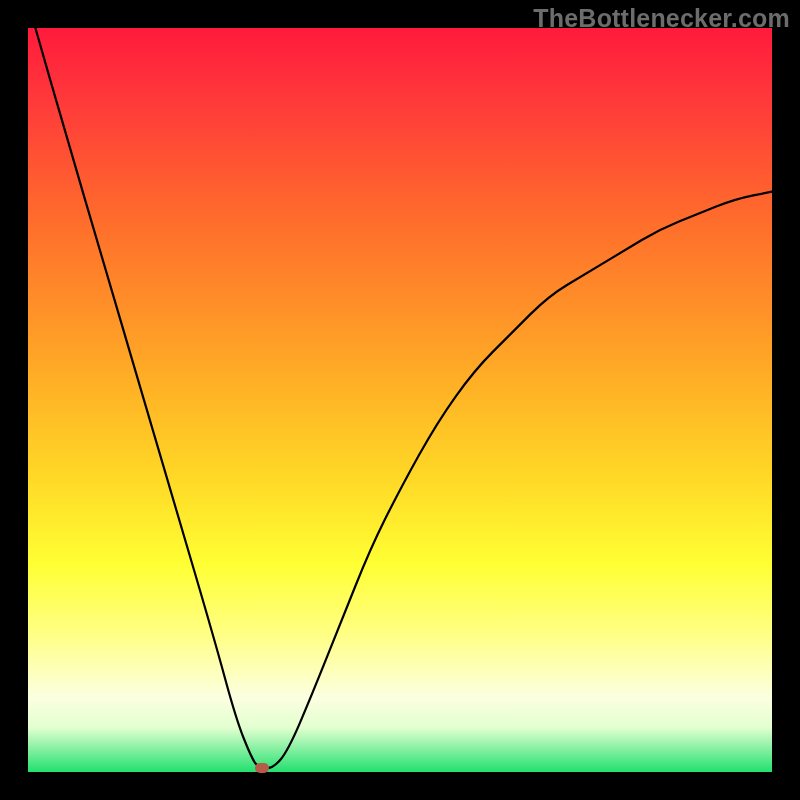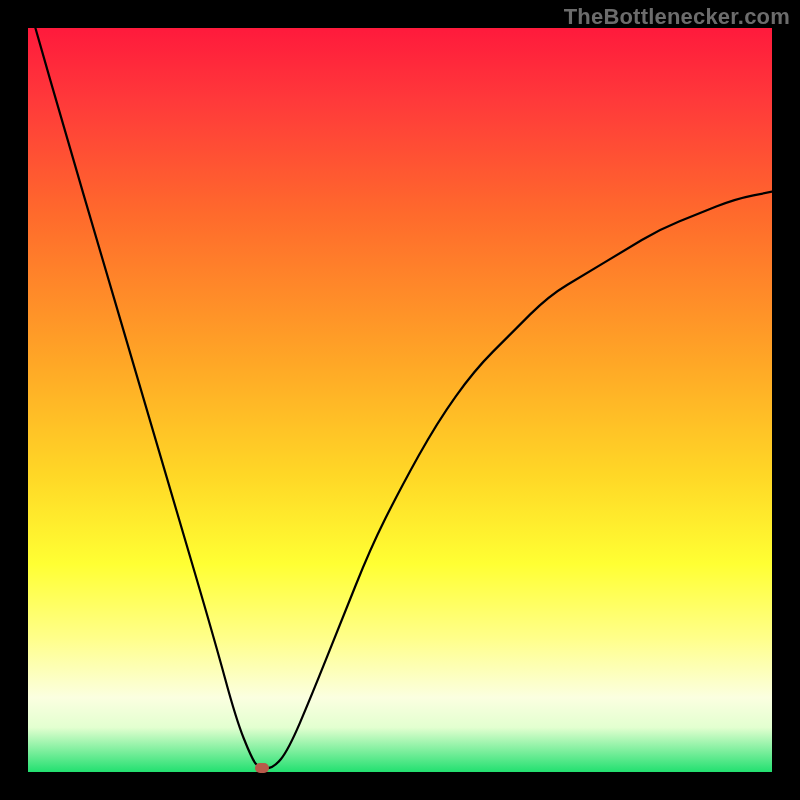--- a/index.html
+++ b/index.html
@@ -36,21 +36,21 @@
       #ffff8a 82%,
       #fbffe0 90%,
       #e3ffd0 94%,
       #22e070 100%);
   }
   .watermark {
     position: absolute;
     top: 4px;
     right: 10px;
     color: #6c6c6c;
-    font-size: 22px;
+    font-size: 25px;
     font-weight: 600;
     letter-spacing: 0.2px;
     user-select: none;
   }
   svg.curve {
     position: absolute;
     left: 0; top: 0;
     width: 744px;
     height: 744px;
   }

